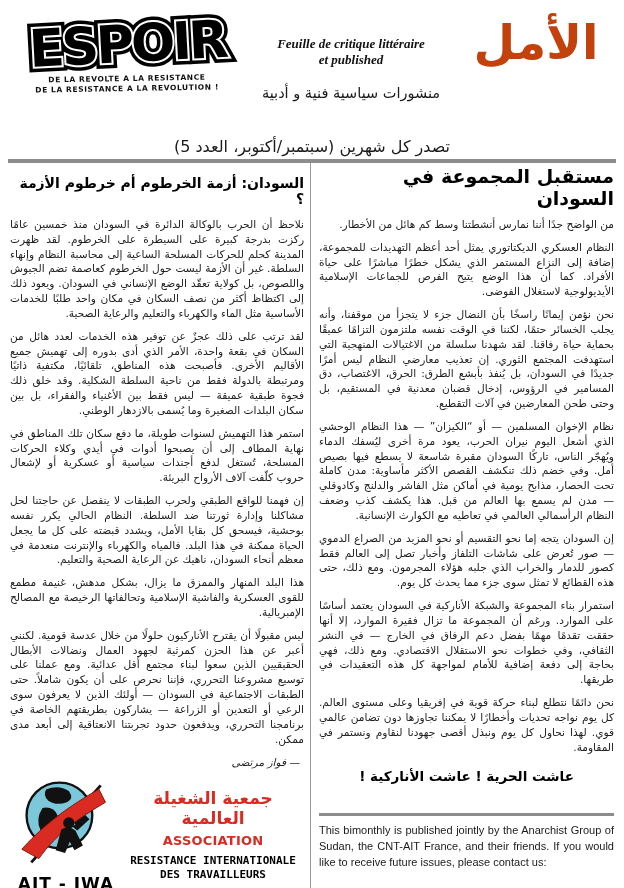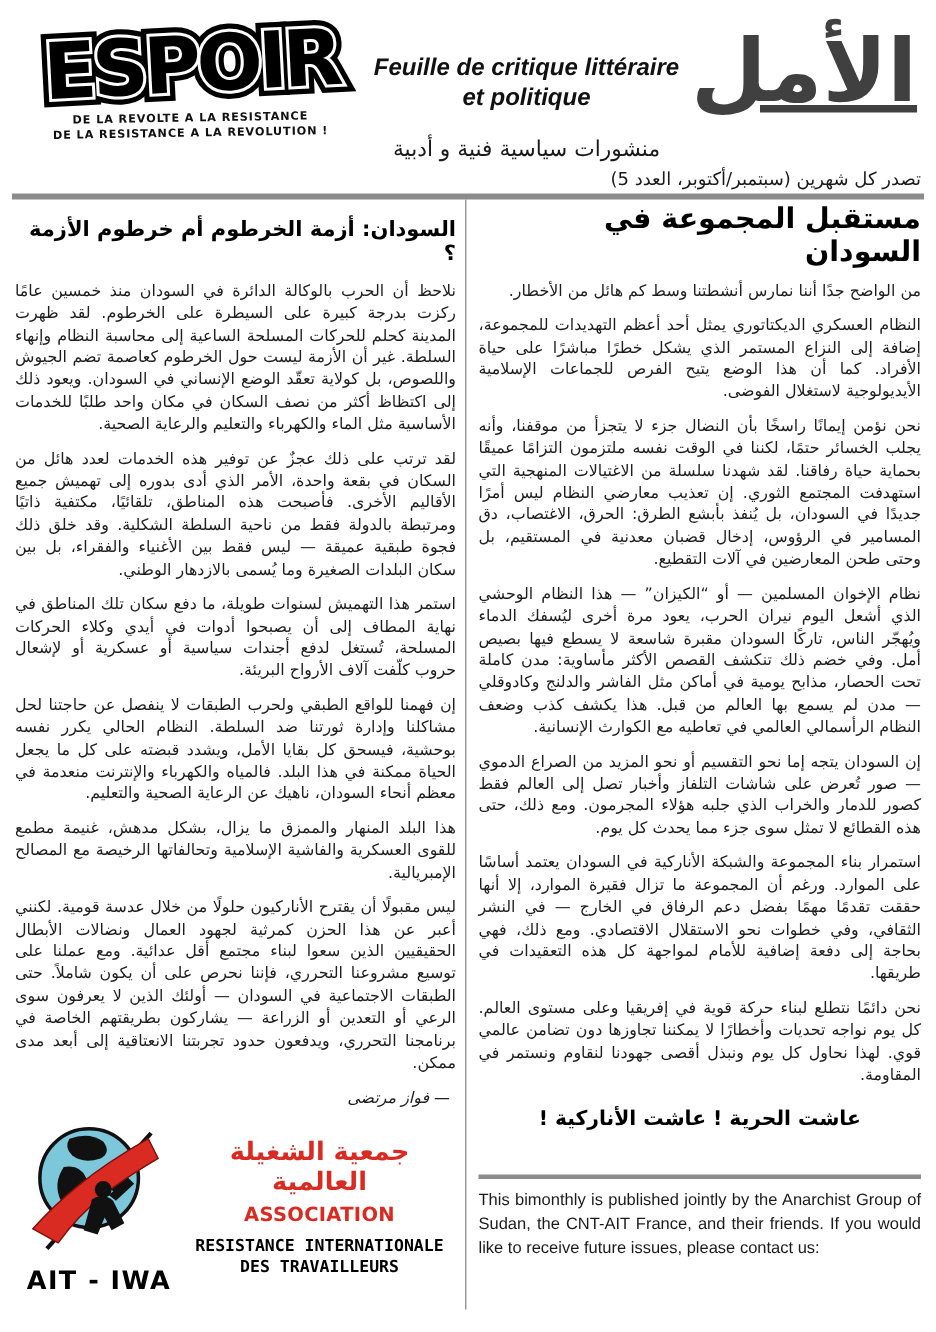--- a/index.html
+++ b/index.html
@@ -47,51 +47,51 @@
     margin-top: 4px;
     font-size: 7.5px;
     font-weight: bold;
     letter-spacing: 0.6px;
     line-height: 1.35;
     transform: rotate(-1deg);
     color: #111;
   }
   .center-block { flex: 1; text-align: center; padding-top: 26px; }
   .subtitle-fr {
-    font-family: Liberation Sans, sans-serif;
+    font-family: Liberation Serif, serif;
     font-style: italic;
     font-weight: bold;
-    font-size: 16px;
+    font-size: 13px;
     line-height: 1.25;
     color: #111;
   }
   .subtitle-ar {
     direction: rtl;
     margin-top: 16px;
     font-size: 14.5px;
     font-weight: normal;
     color: #1a1a1a;
   }
   .title-ar-block { width: 160px; text-align: center; padding-top: 6px; }
   .title-ar {
     direction: rtl;
-    font-size: 58px;
+    font-size: 48px;
     font-weight: bold;
     line-height: 1.1;
-    color: #404040;
-    text-decoration: underline;
+    color: #c2410c;
   }
 
   
   .issue-line {
     direction: rtl;
-    text-align: right;
-    font-size: 12px;
+    text-align: center;
+    font-size: 16px;
     color: #1a1a1a;
     padding: 2px 2px 3px 2px;
+    margin-top: 25px;
   }
   .thick-rule { height: 4px; background: #8c8c8c; width: 100%; }
 
   
   .columns { display: flex; height: 740px; }
   .col { overflow: hidden; display: flex; flex-direction: column; }
   .col-left  { width: 302px; padding: 6px 6px 6px 2px; }
   .v-divider { width: 1px; background: #999; }
   .col-right { flex: 1; padding: 2px 2px 6px 8px; }
 
@@ -160,21 +160,21 @@
     <div class="logo-block">
       <span class="espoir" data-text="ESPOIR">ESPOIR</span>
       <div class="logo-tagline">
         <div>DE LA REVOLTE A LA RESISTANCE</div>
         <div>DE LA RESISTANCE A LA REVOLUTION !</div>
       </div>
     </div>
     <div class="center-block">
       <div class="subtitle-fr">
         <div>Feuille de critique littéraire</div>
-        <div>et politique</div>
+        <div>et published</div>
       </div>
       <div class="subtitle-ar">منشورات سياسية فنية و أدبية</div>
     </div>
     <div class="title-ar-block">
       <div class="title-ar">الأمل</div>
     </div>
   </div>
 
   <div class="issue-line">تصدر كل شهرين (سبتمبر/أكتوبر، العدد 5)</div>
   <div class="thick-rule"></div>

